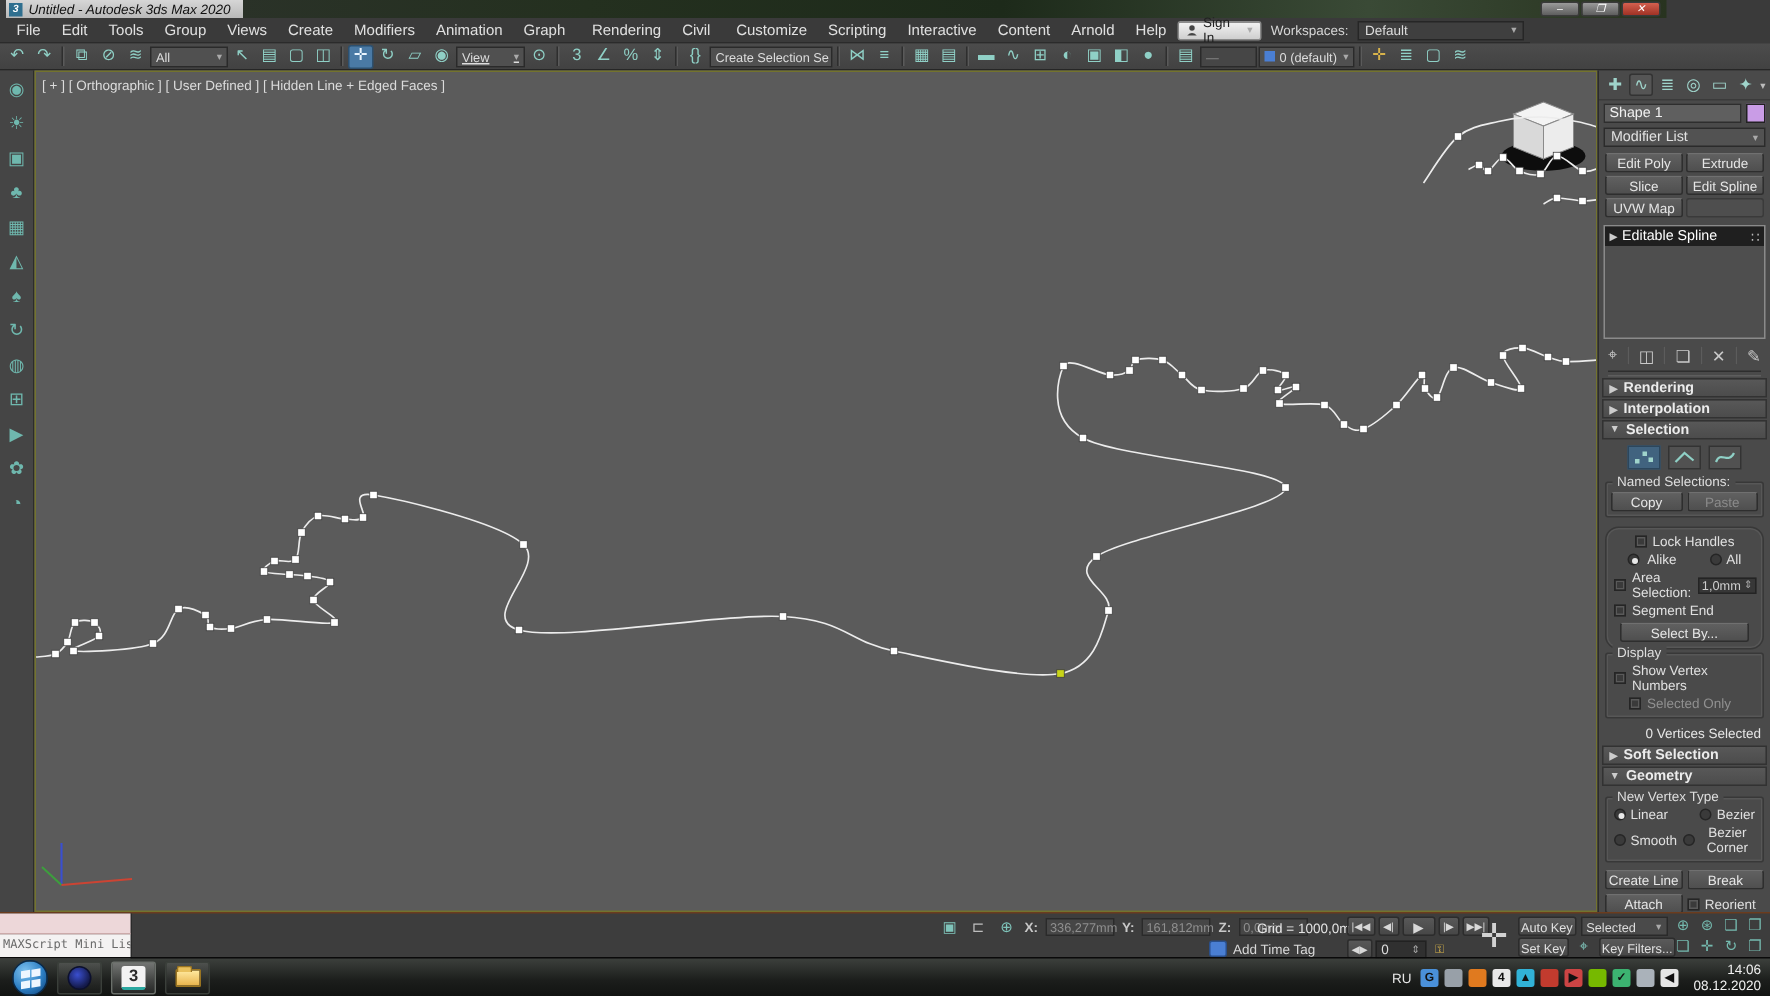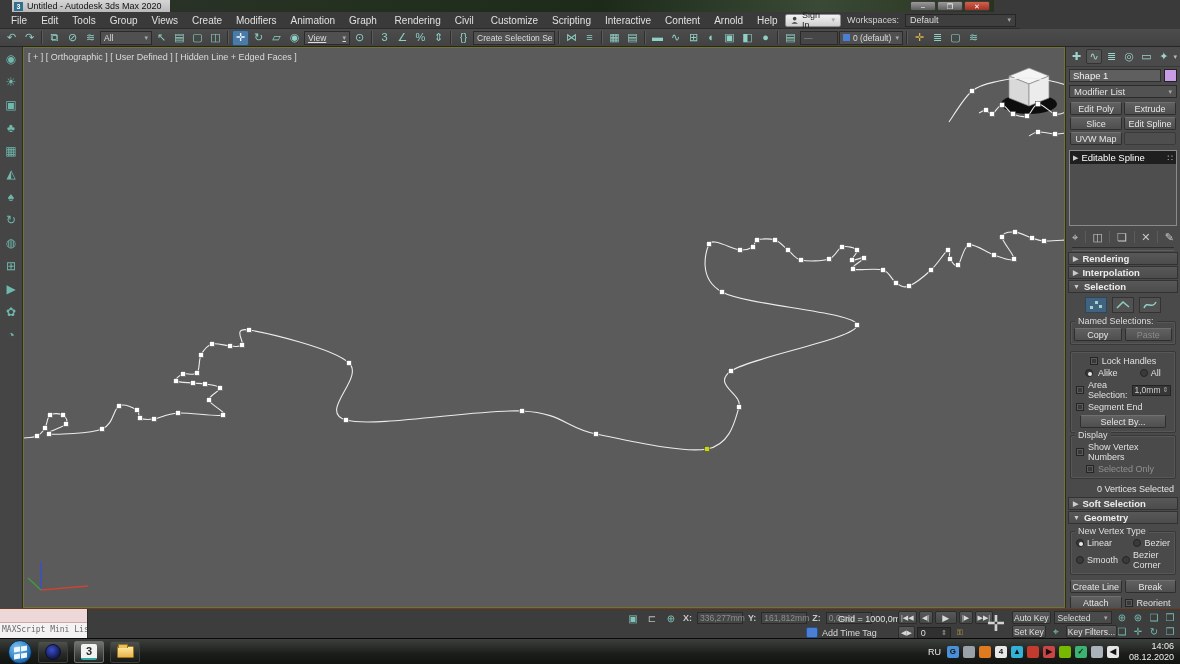--- a/index.html
+++ b/index.html
@@ -1,23 +1,23 @@
 <!DOCTYPE html>
 <html><head>
 <meta charset="utf-8">
 <style>
   * { margin:0; padding:0; box-sizing:border-box; }
   html,body { width:1180px; height:664px; overflow:hidden; background:#222;
     font-family:"Liberation Sans", sans-serif; }
   #screen { position:absolute; width:1180px; height:664px; background:#3a3a3a; }
 
   
-  #titlebar { position:absolute; left:12px; top:0; width:982px; height:12px;
+  #titlebar { position:absolute; left:4px; top:0; width:1107px; height:12px;
     background:linear-gradient(90deg,#2e332e,#24301f 35%,#1d2a1a 60%,#3a4a36 82%,#28331f);
-    display:flex; align-items:center; }
+    display:flex; align-items:center;font-style:italic; }
   #title-chip { display:flex; align-items:center; gap:4px; background:linear-gradient(#d6d6d6,#b9b9b9);
     height:12px; padding:0 8px 0 2px; font-size:9px; color:#111; }
   #app-icon { width:9px; height:9px; background:#2f6f8f; color:#fff; font-size:7px; font-weight:bold;
     display:flex; align-items:center; justify-content:center; }
   #win-buttons { position:absolute; right:4px; top:1px; display:flex; gap:1px; }
   .winbtn { width:26px; height:10px; font-size:7px; line-height:9px; text-align:center; color:#fff;
     background:linear-gradient(#9a9a9a,#5e5e5e); border:1px solid #3a3a3a; border-radius:2px; }
   .winbtn.close { background:linear-gradient(#d4604f,#a03225); }
 
   
@@ -475,21 +475,21 @@
     </div>
 
     <div class="gbox">
       <div class="gbox-title">Named Selections:</div>
       <div style="display:grid;grid-template-columns:1fr 1fr;gap:3px;margin-top:3px;">
         <div class="pbtn">Copy</div>
         <div class="pbtn disabled">Paste</div>
       </div>
     </div>
 
-    <div class="gbox" style="margin-top:6px;">
+    <div class="gbox" style="margin-top:6px;border-radius:9px;">
       <div class="cbrow" style="justify-content:center;">
         <span class="cb"></span>
         <span>Lock Handles</span>
       </div>
       <div class="cbrow" style="justify-content:space-around;">
         <span style="display:flex;align-items:center;gap:5px;">
             <span class="rb sel"></span>
             <span>Alike</span>
           </span>
         <span class="dim" style="display:flex;align-items:center;gap:3px;">
@@ -544,21 +544,21 @@
         <span class="dim" style="display:flex;align-items:center;gap:3px;">
             <span class="rb"></span>
             <span>Bezier</span>
           </span>
       </div>
       <div class="cbrow" style="justify-content:space-between;">
         <span class="dim" style="display:flex;align-items:center;gap:3px;">
             <span class="rb"></span>
             <span>Smooth</span>
           </span>
-        <span class="dim" style="display:flex;align-items:center;gap:3px;">
+        <span class="dim" style="display:flex;align-items:center;gap:3px;text-align:center;">
             <span class="rb"></span>
             <span>Bezier Corner</span>
           </span>
       </div>
     </div>
     <div style="display:grid;grid-template-columns:1fr 1fr;gap:3px;padding:3px 4px 0;">
       <div class="pbtn">Create Line</div>
       <div class="pbtn">Break</div>
       <div class="pbtn">Attach</div>
       <div class="right-check">

